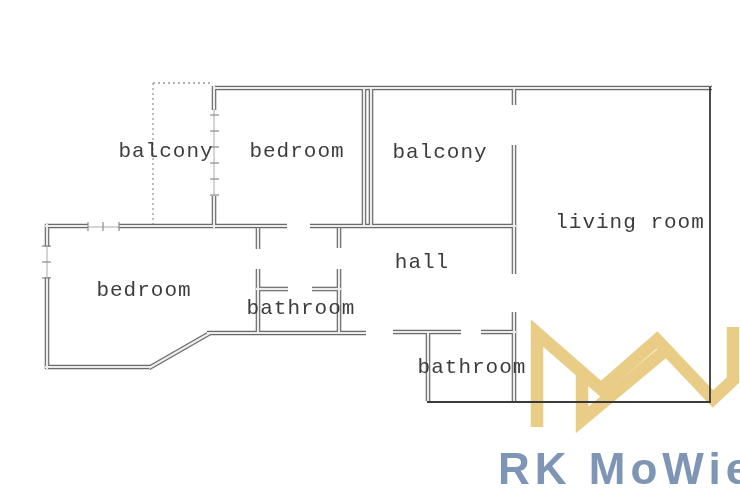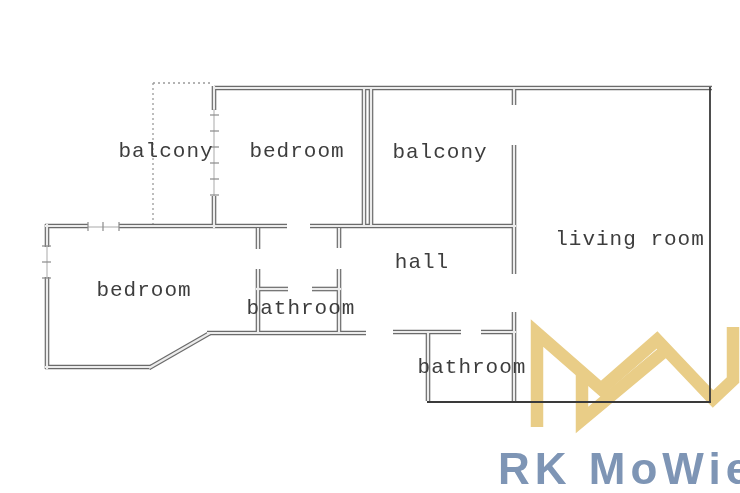--- a/index.html
+++ b/index.html
@@ -111,21 +111,21 @@
         <line x1="210" y1="163" x2="219" y2="163"></line>
         <line x1="210" y1="179" x2="219" y2="179"></line>
         <line x1="210" y1="195" x2="219" y2="195"></line>
       </g>
     </g>
   </svg>
 
   <div class="room-label" style="left:166px;top:151px">balcony</div>
   <div class="room-label" style="left:297px;top:151px">bedroom</div>
   <div class="room-label" style="left:440px;top:152px">balcony</div>
-  <div class="room-label" style="left:630px;top:239px">living room</div>
+  <div class="room-label" style="left:630px;top:222px">living room</div>
   <div class="room-label" style="left:144px;top:290px">bedroom</div>
   <div class="room-label" style="left:301px;top:308px">bathroom</div>
   <div class="room-label" style="left:422px;top:262px">hall</div>
   <div class="room-label" style="left:472px;top:367px">bathroom</div>
 
   <div class="brand-text">RK MoWie</div>
 
 </div>
 
 </body></html>

